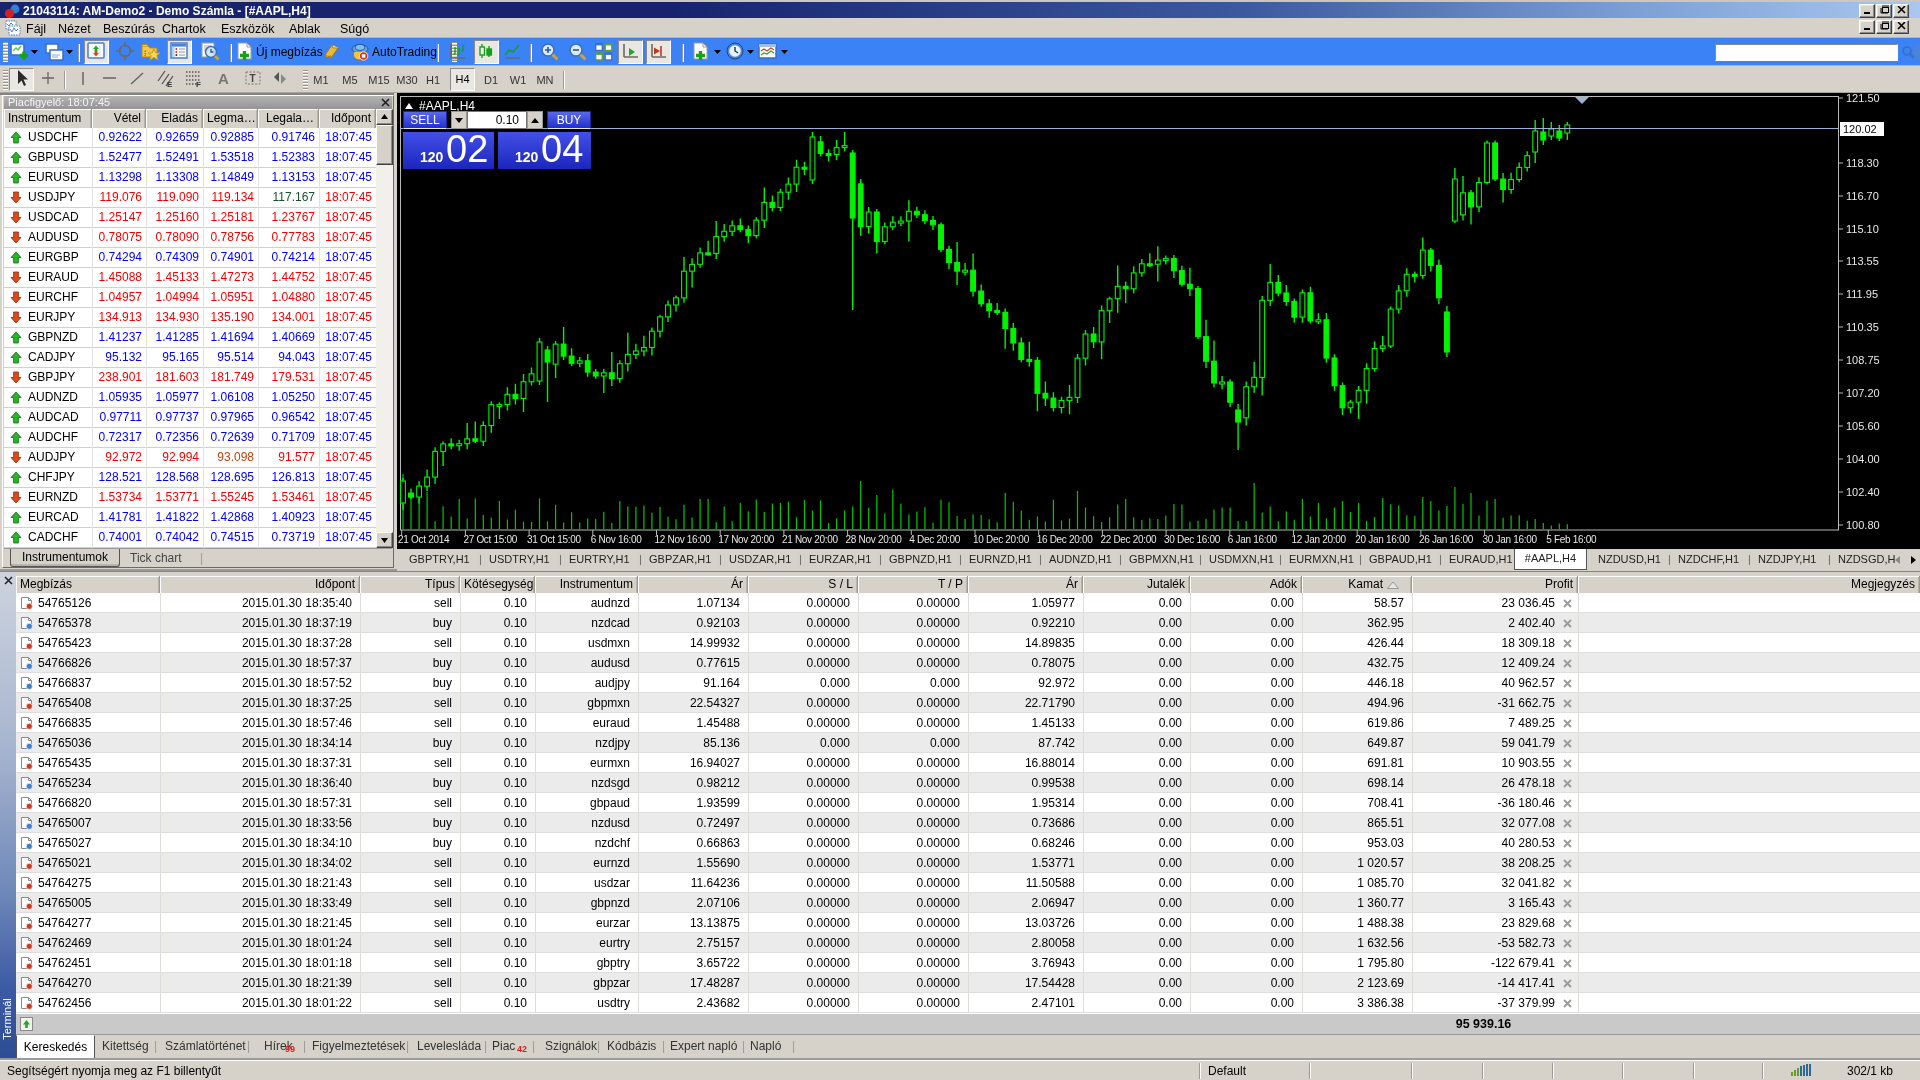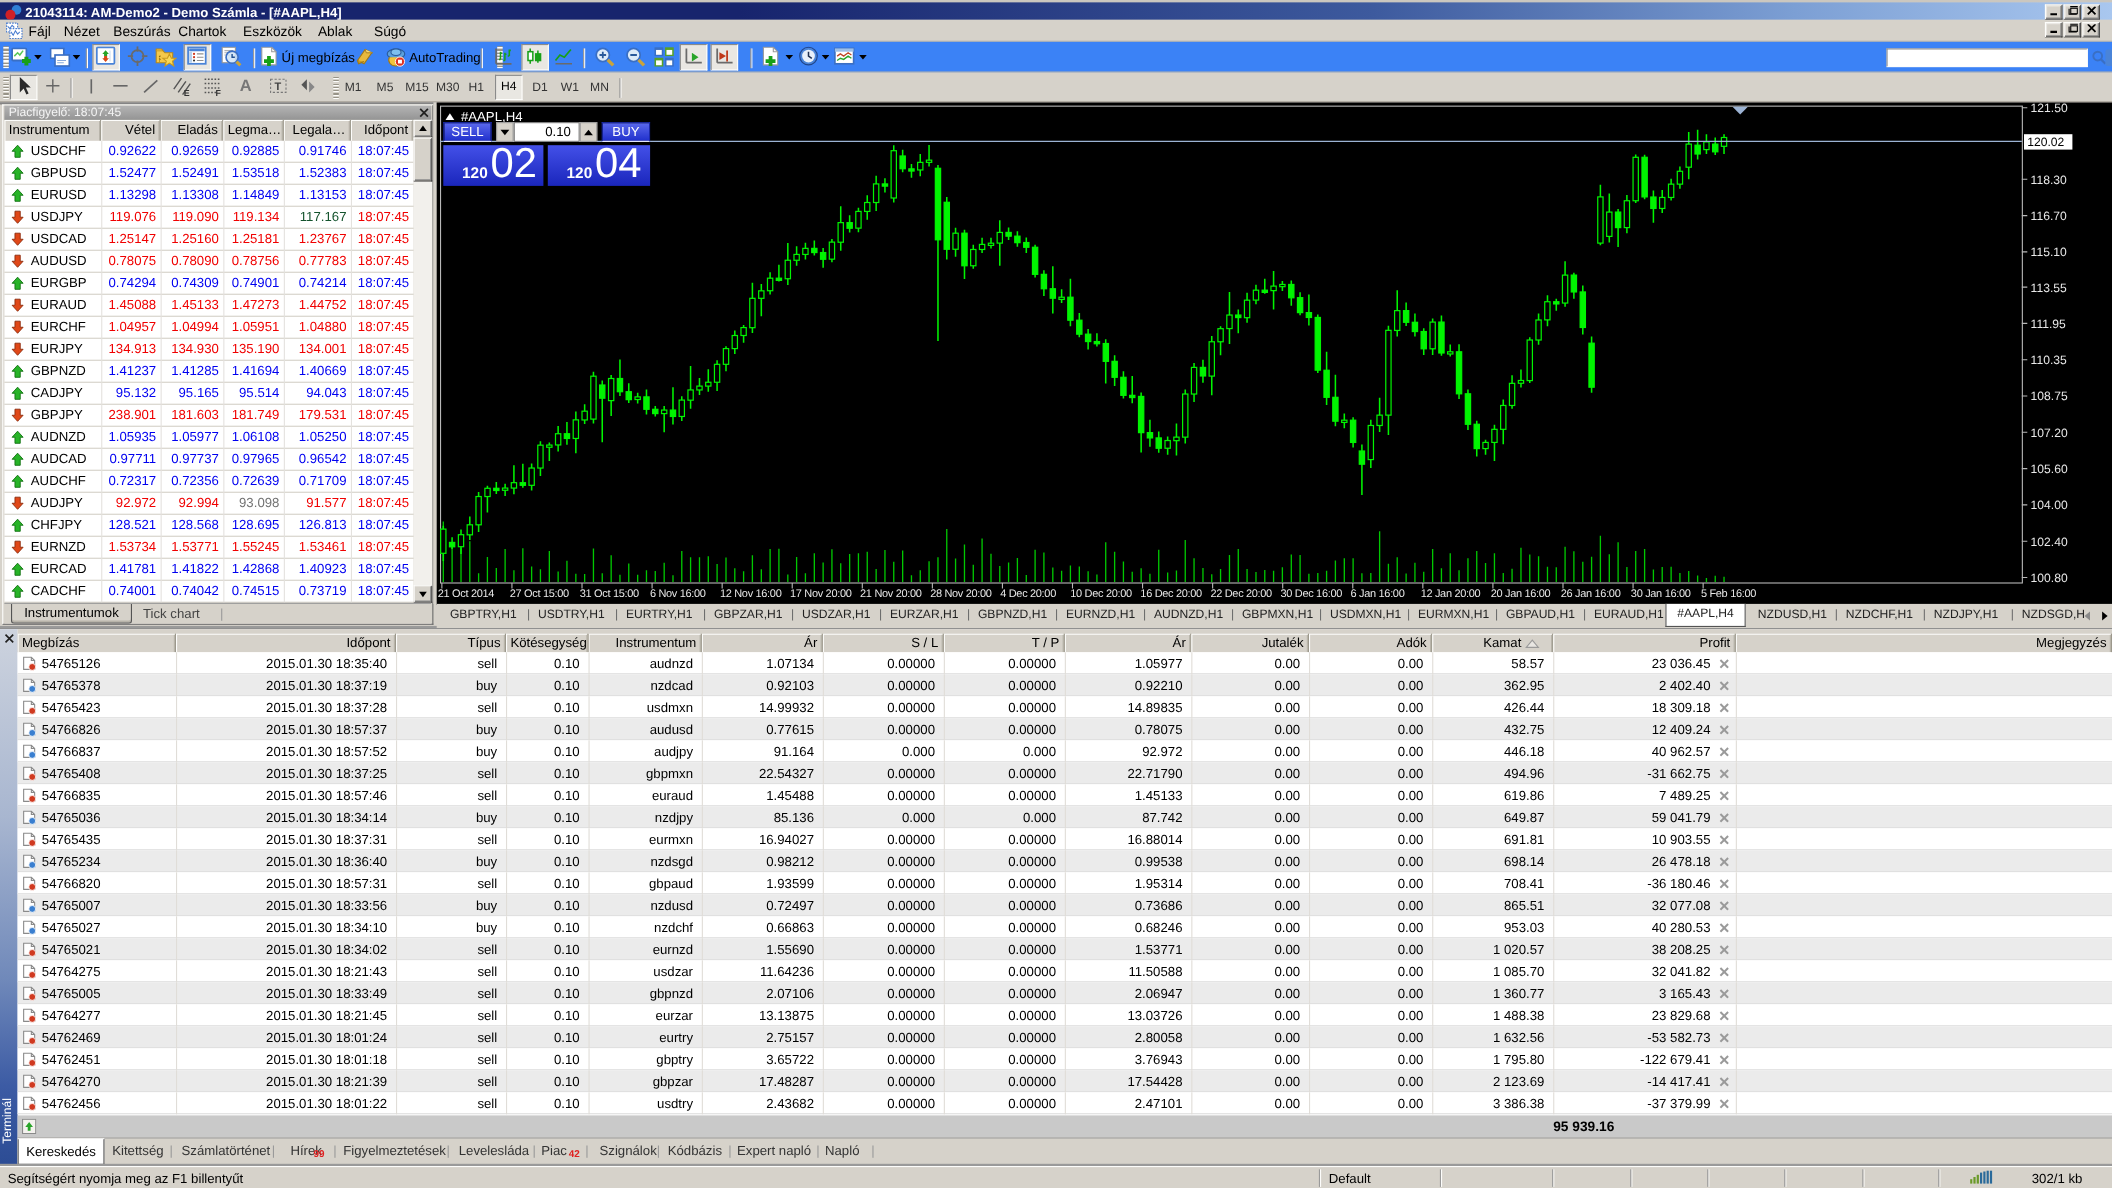--- a/index.html
+++ b/index.html
@@ -537,21 +537,21 @@
         <div class="abs" style="left:254px;top:0;height:20px;border-left:1px solid #e4e2de"></div>
         <div class="abs" style="left:315px;top:0;height:20px;border-left:1px solid #e4e2de"></div>
       </div>
       <div class="mw-row" style="top:320px">
         <svg class="abs" style="left:6px;top:3px" width="12" height="13">
           <polygon points="6,12 11,6.5 8.4,6.5 8.4,1 3.6,1 3.6,6.5 1,6.5" fill="#e04818" stroke="#8a2808" stroke-width="0.8"></polygon>
         </svg>
         <div class="abs" style="left:24px;top:0">AUDJPY</div>
         <div class="mw-num" style="left:88px;width:50px;color:#f00000">92.972</div>
         <div class="mw-num" style="left:142px;width:53px;color:#f00000">92.994</div>
-        <div class="mw-num" style="left:199px;width:51px;color:#737373">93.098</div>
+        <div class="mw-num" style="left:199px;width:51px;color:#c2410c">93.098</div>
         <div class="mw-num" style="left:254px;width:57px;color:#f00000">91.577</div>
         <div class="mw-num" style="left:315px;width:53px;color:#f00000">18:07:45</div>
         <div class="abs" style="left:88px;top:0;height:20px;border-left:1px solid #e4e2de"></div>
         <div class="abs" style="left:142px;top:0;height:20px;border-left:1px solid #e4e2de"></div>
         <div class="abs" style="left:199px;top:0;height:20px;border-left:1px solid #e4e2de"></div>
         <div class="abs" style="left:254px;top:0;height:20px;border-left:1px solid #e4e2de"></div>
         <div class="abs" style="left:315px;top:0;height:20px;border-left:1px solid #e4e2de"></div>
       </div>
       <div class="mw-row" style="top:340px">
         <svg class="abs" style="left:6px;top:3px" width="12" height="13">
@@ -1672,21 +1672,21 @@
         <div class="t-grid" style="left:1286px"></div>
         <div class="t-grid" style="left:1396px"></div>
         <div class="t-grid" style="left:1562px"></div>
       </div>
     </div>
     <div class="abs" style="left:16px;top:442px;width:1904px;height:20px;background:#c9c9c9;line-height:20px;font-weight:bold;font-size:12.5px">
       <svg class="abs" style="left:4px;top:3px" width="13" height="14">
         <rect x="0.5" y="0.5" width="12" height="13" fill="#f4f2ee" stroke="#8a8a8a"></rect>
         <polygon points="6.5,3 10,7.5 7.8,7.5 7.8,11 5.2,11 5.2,7.5 3,7.5" fill="#28a428"></polygon>
       </svg>
-      <div class="abs" style="left:1396px;width:143px;text-align:left">95 939.16</div>
+      <div class="abs" style="left:1396px;width:143px;text-align:center">95 939.16</div>
     </div>
     <div class="abs" style="left:16px;top:462px;width:1904px;height:26px;background:#d6d2ca;border-top:1px solid #9a9a9a;font-size:12px;color:#333">
       <div class="abs" style="left:0;top:0;width:79px;height:24px;background:#fff;border:1px solid #545454;border-top:1px solid #fff;text-align:center;line-height:22px;color:#000">Kereskedés</div>
       <div class="abs" style="left:86px;top:4px">Kitettség</div>
       <div class="abs" style="left:149px;top:4px">Számlatörténet</div>
       <div class="abs" style="left:248px;top:4px">Hírek</div>
       <div class="abs" style="left:269px;top:9px;color:#e02020;font-size:9px;font-weight:bold">99</div>
       <div class="abs" style="left:296px;top:4px">Figyelmeztetések</div>
       <div class="abs" style="left:401px;top:4px">Levelesláda</div>
       <div class="abs" style="left:476px;top:4px">Piac</div>

